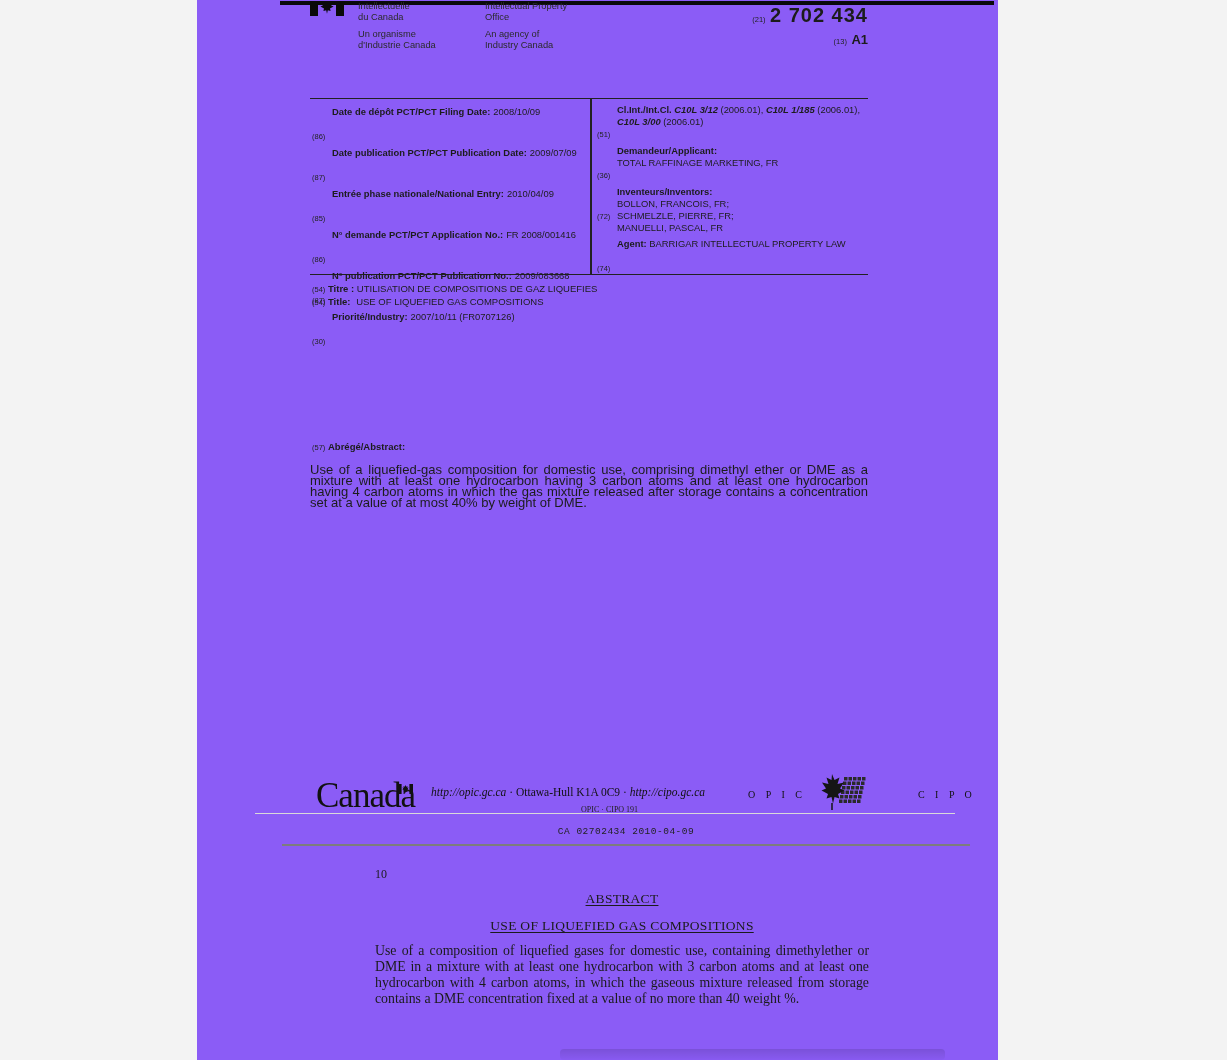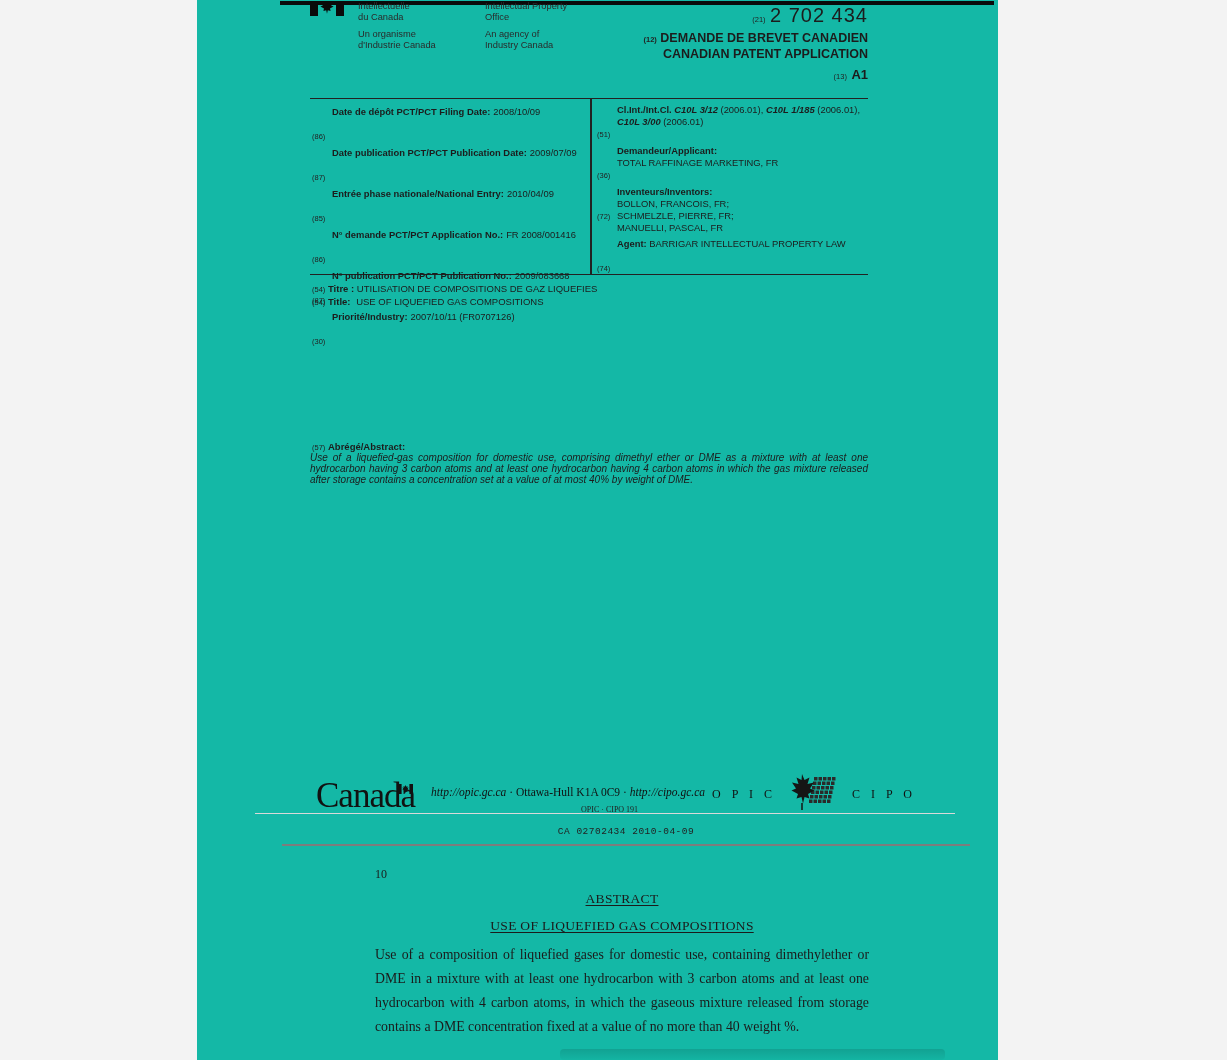--- a/index.html
+++ b/index.html
@@ -1,29 +1,29 @@
 <!DOCTYPE html>
 <html><head>
 <meta charset="utf-8">
 <style>
   * { margin:0; padding:0; box-sizing:border-box; }
   html,body { width:1227px; height:1060px; overflow:hidden; background:#f3f3f3;
               font-family:"Liberation Sans", sans-serif; color:#1c1c1c; }
-  .page { position:absolute; left:197px; top:0; width:801px; height:1060px; background:#14b8a6; }
+  .page { position:absolute; left:197px; top:0; width:801px; height:1060px; background:#8b5cf6; }
 
   
   .top-bar { position:absolute; left:83px; top:1px; width:714px; height:4px; background:#0a0a0a; }
   .flag-clip { position:absolute; left:113px; top:5px; width:34px; height:11px; overflow:hidden; }
   .org-col { position:absolute; top:1px; font-size:9.3px; line-height:11px; color:#2a2a2a; }
   .org-col .gap { height:6px; }
   .org-fr { left:161px; }
   .org-en { left:288px; }
   .hdr-right { position:absolute; top:4px; right:130px; text-align:right; }
   .code { font-size:7.5px; color:#222; }
-  .patent-num { font-size:20px; font-weight:normal; letter-spacing:1px; }
+  .patent-num { font-size:20px; font-weight:bold; letter-spacing:1px; }
   .doc-type { font-size:12.5px; font-weight:bold; line-height:15px; margin-top:4px; }
   .kind { font-size:13px; font-weight:bold; }
   .kind-line { margin-top:3px; }
 
   
   .biblio { position:absolute; left:113px; top:98px; width:558px; height:177px;
             border-top:1.5px solid #222; border-bottom:1.5px solid #222; }
   .biblio .divider { position:absolute; left:280px; top:0; bottom:0; width:1.5px; background:#222; }
   .bib-col { position:absolute; top:5px; font-size:9.4px; }
   .bib-left { left:2px; width:272px; }
@@ -32,47 +32,47 @@
   .entry { display:flex; line-height:12px; margin-bottom:4px; }
   .row .code, .entry .code { flex:0 0 20px; padding-top:1px;margin-top:24px; }
   .lbl { font-weight:bold; }
   .val { margin-left:3px; }
   .cls { font-weight:bold; font-style:italic; }
 
   
   .title-block { position:absolute; left:115px; top:283px; font-size:9.5px; line-height:11.5px; }
   .title-line .lbl { margin-left:0; }
   .abstract-label { position:absolute; left:115px; top:441px; font-size:9.5px; }
-  .abstract-text { position:absolute; left:113px; top:452px; width:558px;
-                   font-size:10px; line-height:11px; text-align:justify;font-style:italic; }
+  .abstract-text { position:absolute; left:113px; top:464px; width:558px;
+                   font-size:13px; line-height:11px; text-align:justify; }
   .wordmark { position:absolute; left:119px; top:776px; font-family:"Liberation Serif", serif;
               font-size:35px; letter-spacing:-1px; color:#111; }
   .wordmark-flag { position:absolute; left:201px; top:780px; }
   .address { position:absolute; left:234px; top:786px; font-family:"Liberation Serif", serif;
              font-size:11.5px; color:#111; }
   .address .it { font-style:italic; }
   .opic-code { position:absolute; left:348px; top:805px; font-family:"Liberation Serif", serif;
                font-size:8px; color:#222;padding-left:36px; }
   .cipo-logo { position:absolute; left:515px; top:775px; height:38px; display:flex;
                align-items:center; gap:7px; font-family:"Liberation Serif", serif; }
-  .cipo-logo .sig { font-size:12px; letter-spacing:4px; color:#111; }
+  .cipo-logo .sig { font-size:10px; letter-spacing:4px; color:#111;margin-left:36px; }
   .faint-line { position:absolute; left:58px; top:813px; width:700px; height:1px; background:#d9d9d9; }
   .stamp { position:absolute; left:85px; top:826px; width:688px; text-align:center;
            font-family:"Liberation Mono","DejaVu Sans Mono",monospace; font-size:9.5px;
            letter-spacing:0.5px; color:#222; }
   .stamp-rule { position:absolute; left:85px; top:844px; width:688px; height:2px; background:#7d7d7d; }
 
   
   .sheet { position:absolute; left:178px; width:494px; font-family:"Liberation Serif", serif; color:#1b1b1b; }
   .pagenum { top:867px; text-align:left; font-size:12px; }
   .sheet-h { text-align:center; font-size:13.5px; letter-spacing:0.3px; }
   .sheet-h span { text-decoration:underline; text-underline-offset:2px; }
   .h-abstract { top:891px; }
   .h-title { top:918px; }
-  .sheet-body { top:943px; font-size:13.8px; line-height:24px; text-align:justify; }
+  .sheet-body { top:943px; font-size:13.8px; line-height:16px; text-align:justify; }
 
   .bottom-shadow { position:absolute; left:363px; top:1049px; width:385px; height:11px;
                    border-radius:4px;
                    background:linear-gradient(to bottom, rgba(0,0,0,0.12), rgba(0,0,0,0.02)); }
 </style>
 </head>
 <body>
 
 <div class="page">
 
@@ -99,25 +99,20 @@
     <div>Office</div>
     <div class="gap"></div>
     <div>An agency of</div>
     <div>Industry Canada</div>
   </div>
 
   <div class="hdr-right">
     <div>
       <span class="code">(21)</span>
       <span class="patent-num">2 702 434</span>
-    </div>
-    <div class="doc-type">
-      <span class="code">(12)</span>
-      <span>DEMANDE DE BREVET CANADIEN</span><br>
-      <span>CANADIAN PATENT APPLICATION</span>
     </div>
     <div class="kind-line">
       <span class="code">(13)</span>
       <span class="kind">A1</span>
     </div>
   </div>
 
   <div class="biblio">
     <div class="divider"></div>
 

